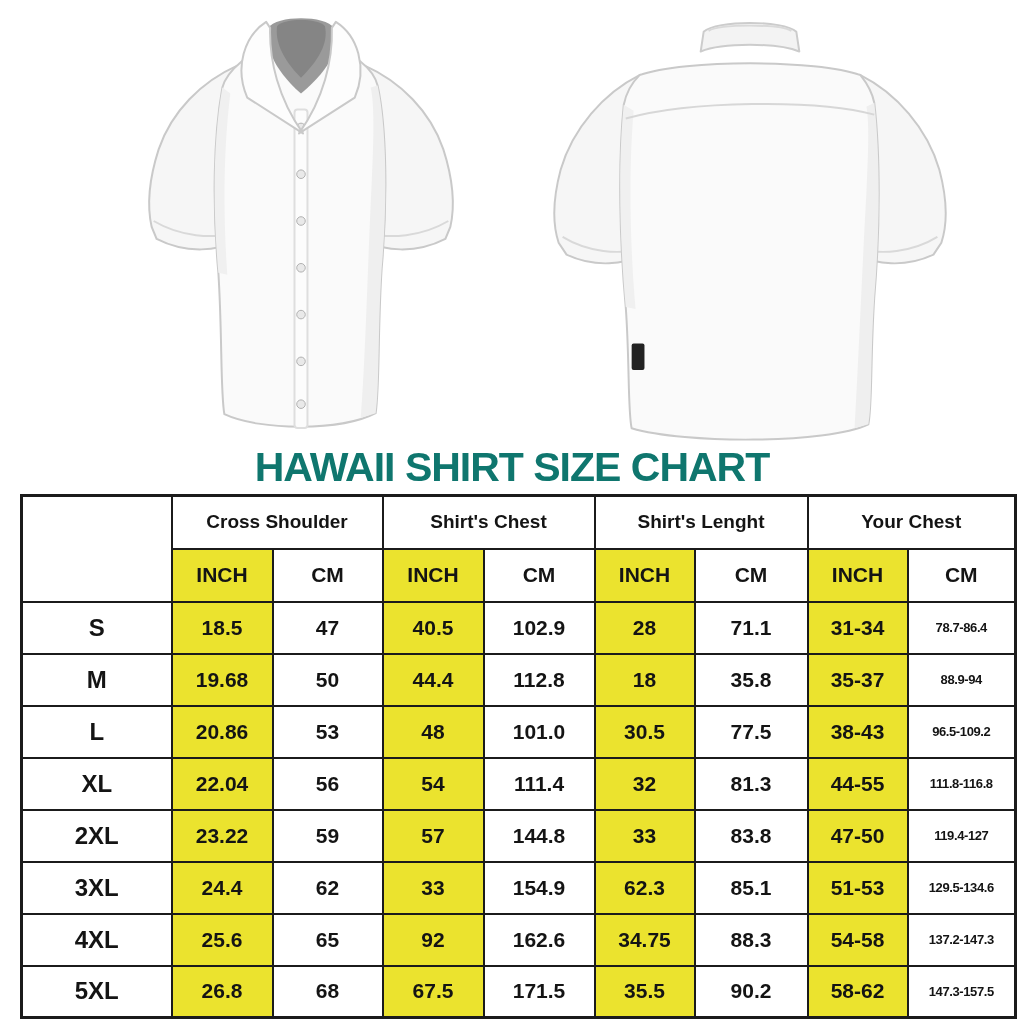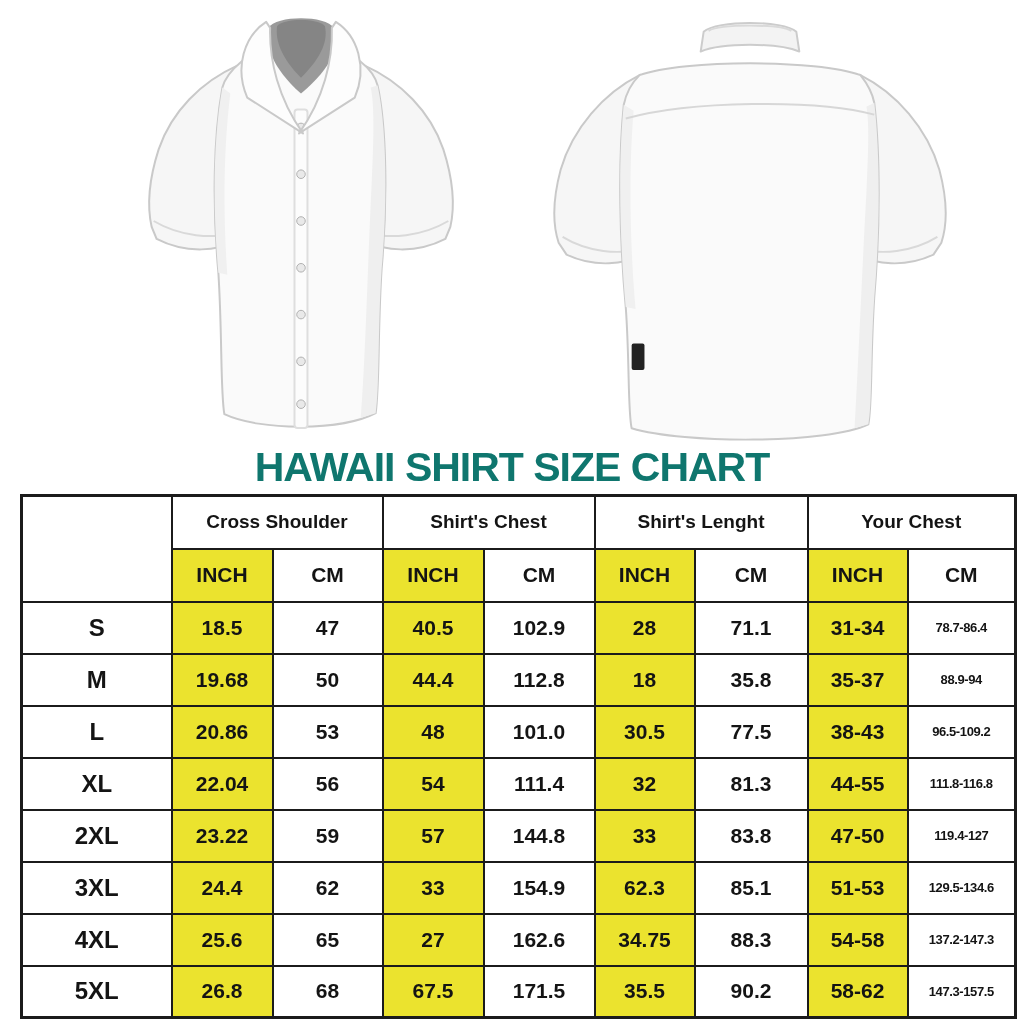--- a/index.html
+++ b/index.html
@@ -205,21 +205,21 @@
             <td class="val">154.9</td>
             <td class="val yellow">62.3</td>
             <td class="val">85.1</td>
             <td class="val yellow">51-53</td>
             <td class="val small">129.5-134.6</td>
           </tr>
           <tr>
             <th class="size-cell">4XL</th>
             <td class="val yellow">25.6</td>
             <td class="val">65</td>
-            <td class="val yellow">27</td>
+            <td class="val yellow">92</td>
             <td class="val">162.6</td>
             <td class="val yellow">34.75</td>
             <td class="val">88.3</td>
             <td class="val yellow">54-58</td>
             <td class="val small">137.2-147.3</td>
           </tr>
           <tr>
             <th class="size-cell">5XL</th>
             <td class="val yellow">26.8</td>
             <td class="val">68</td>

